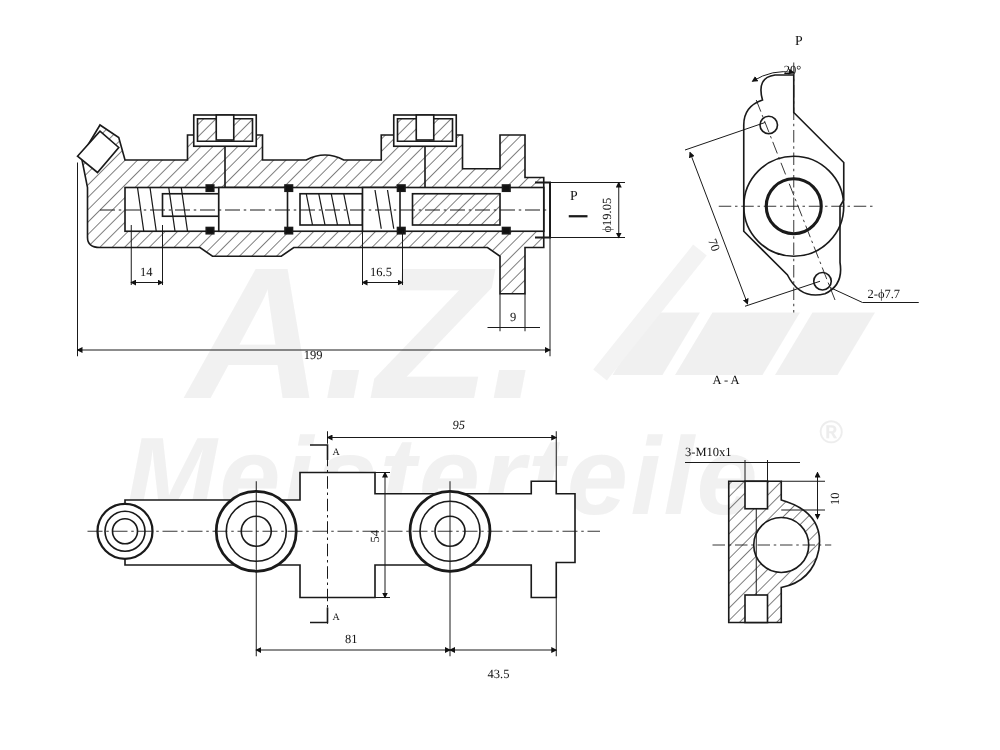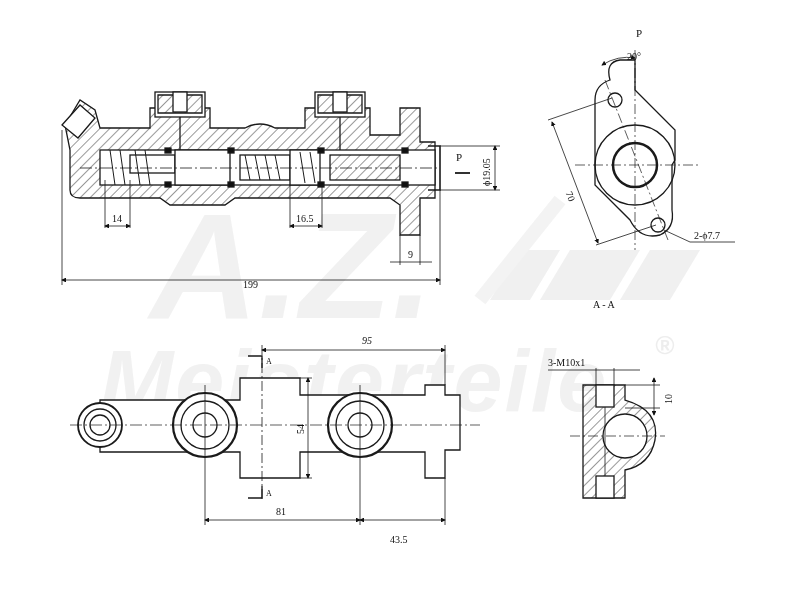--- a/index.html
+++ b/index.html
@@ -158,21 +158,21 @@
 <div class="lbl" style="left:112px;top:214px;">14</div>
 <div class="lbl" style="left:296px;top:214px;">16.5</div>
 <div class="lbl" style="left:408px;top:250px;">9</div>
 <div class="lbl" style="left:243px;top:280px;text-align:right;">199</div>
 
 <div class="lbl big" style="left:636px;top:28px;">P</div>
 <div class="lbl" style="left:607px;top:52px;margin-left:20px;">20°</div>
 <div class="lbl vert" style="left:573px;top:190px;transform:rotate(70deg);">70</div>
 <div class="lbl" style="left:694px;top:231px;">2-ϕ7.7</div>
 
-<div class="lbl" style="left:593px;top:300px;">A - A</div>
+<div class="lbl" style="left:570px;top:300px;">A - A</div>
 <div class="lbl" style="left:548px;top:358px;">3-M10x1</div>
 <div class="lbl vert" style="left:664px;top:404px;">10</div>
 
 <div class="lbl" style="left:362px;top:336px;font-style:italic;">95</div>
 <div class="lbl vert" style="left:296px;top:434px;">54</div>
 <div class="lbl" style="left:276px;top:507px;">81</div>
 <div class="lbl" style="left:390px;top:507px;margin-top:28px;">43.5</div>
 <div class="lbl" style="left:266px;top:358px;font-size:8px;">A</div>
 <div class="lbl" style="left:266px;top:490px;font-size:8px;">A</div>
 

